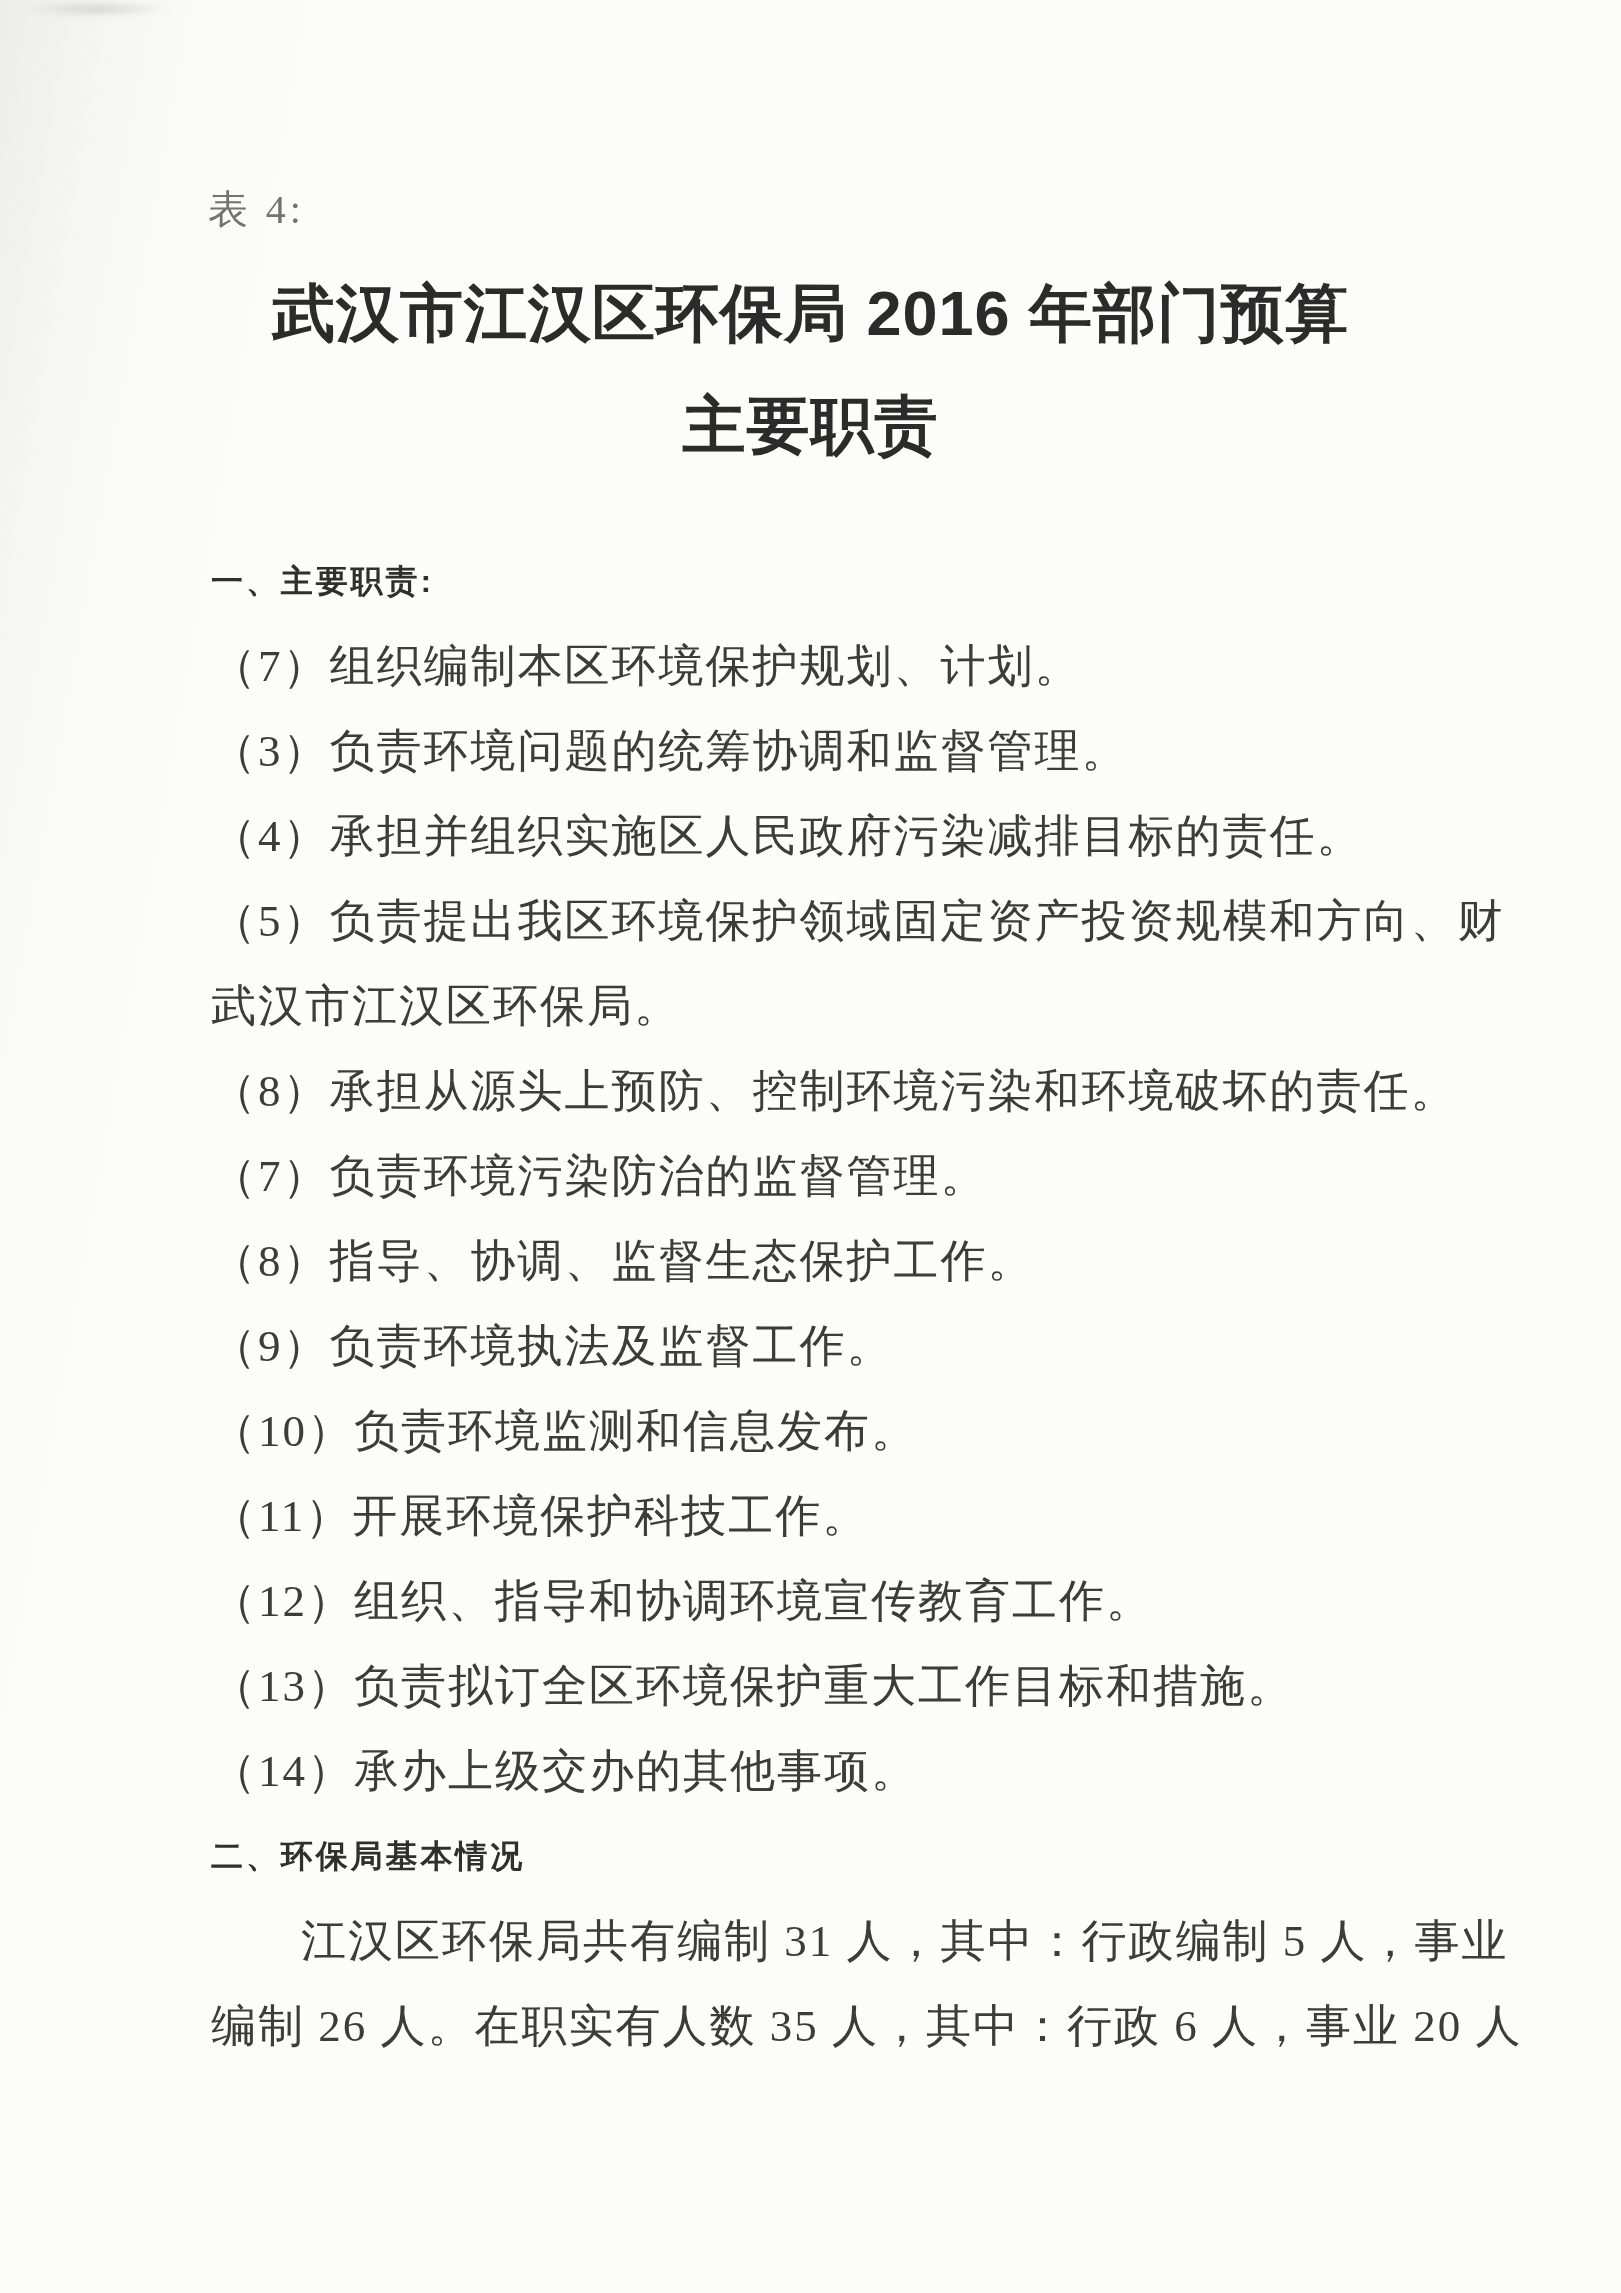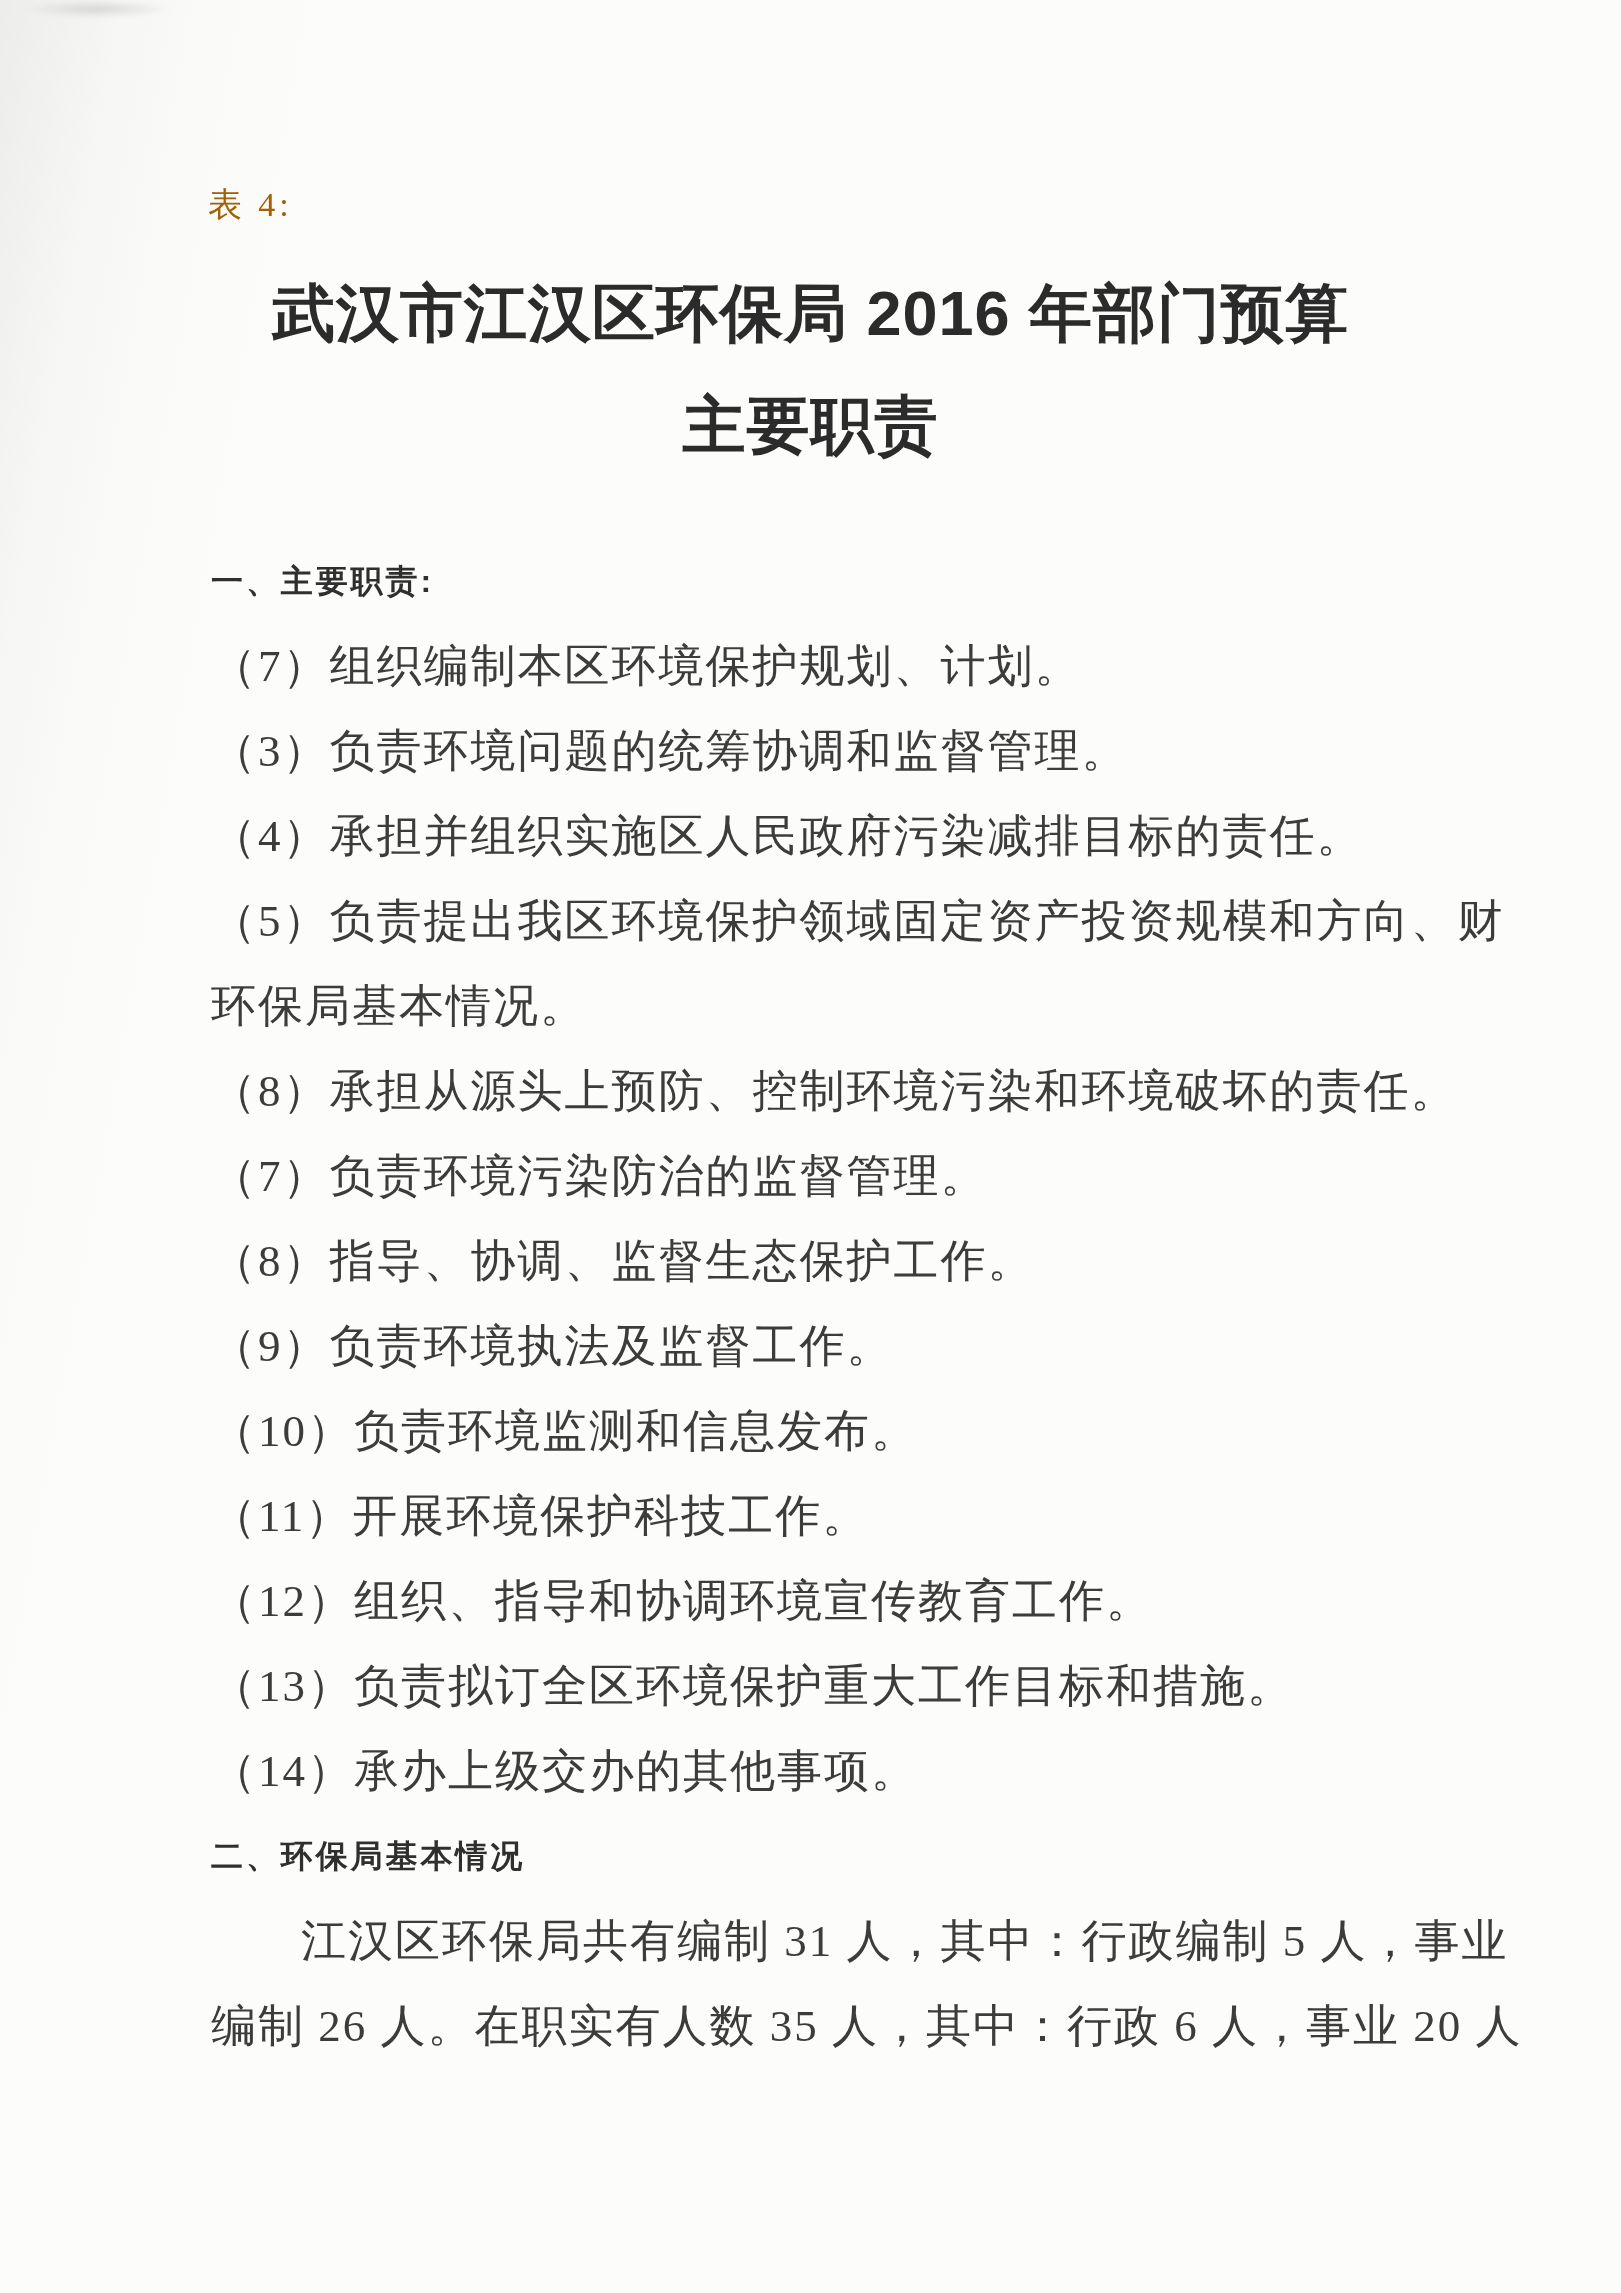--- a/index.html
+++ b/index.html
@@ -35,23 +35,23 @@
     height: 17.6px;
     background: radial-gradient(ellipse at center,
       rgba(110,110,110,0.22), rgba(110,110,110,0) 70%);
     filter: blur(2px);
     pointer-events: none;
   }
   .table-label {
     position: absolute;
     left: 208px;
     top: 182px;
-    font-size: 34px;
+    font-size: 40px;
     letter-spacing: 3.9px;
-    color: #a16207;
+    color: #737373;
   }
   .title-block {
     position: absolute;
     left: 0;
     right: 0;
     top: 257px;
     text-align: center;
     font-family: "Liberation Sans", "DejaVu Sans", sans-serif;
     font-weight: 700;
     font-size: 63px;
@@ -97,21 +97,21 @@
     <div>武汉市江汉区环保局 2016 年部门预算</div>
     <div>主要职责</div>
   </div>
 
   <div class="doc-body">
     <div class="line line--heading">一、主要职责:</div>
     <div class="line">（7）组织编制本区环境保护规划、计划。</div>
     <div class="line">（3）负责环境问题的统筹协调和监督管理。</div>
     <div class="line">（4）承担并组织实施区人民政府污染减排目标的责任。</div>
     <div class="line">（5）负责提出我区环境保护领域固定资产投资规模和方向、财</div>
-    <div class="line">环保局基本情况。</div>
+    <div class="line">武汉市江汉区环保局。</div>
     <div class="line">（8）承担从源头上预防、控制环境污染和环境破坏的责任。</div>
     <div class="line">（7）负责环境污染防治的监督管理。</div>
     <div class="line">（8）指导、协调、监督生态保护工作。</div>
     <div class="line">（9）负责环境执法及监督工作。</div>
     <div class="line">（10）负责环境监测和信息发布。</div>
     <div class="line">（11）开展环境保护科技工作。</div>
     <div class="line">（12）组织、指导和协调环境宣传教育工作。</div>
     <div class="line">（13）负责拟订全区环境保护重大工作目标和措施。</div>
     <div class="line">（14）承办上级交办的其他事项。</div>
     <div class="line line--heading">二、环保局基本情况</div>

